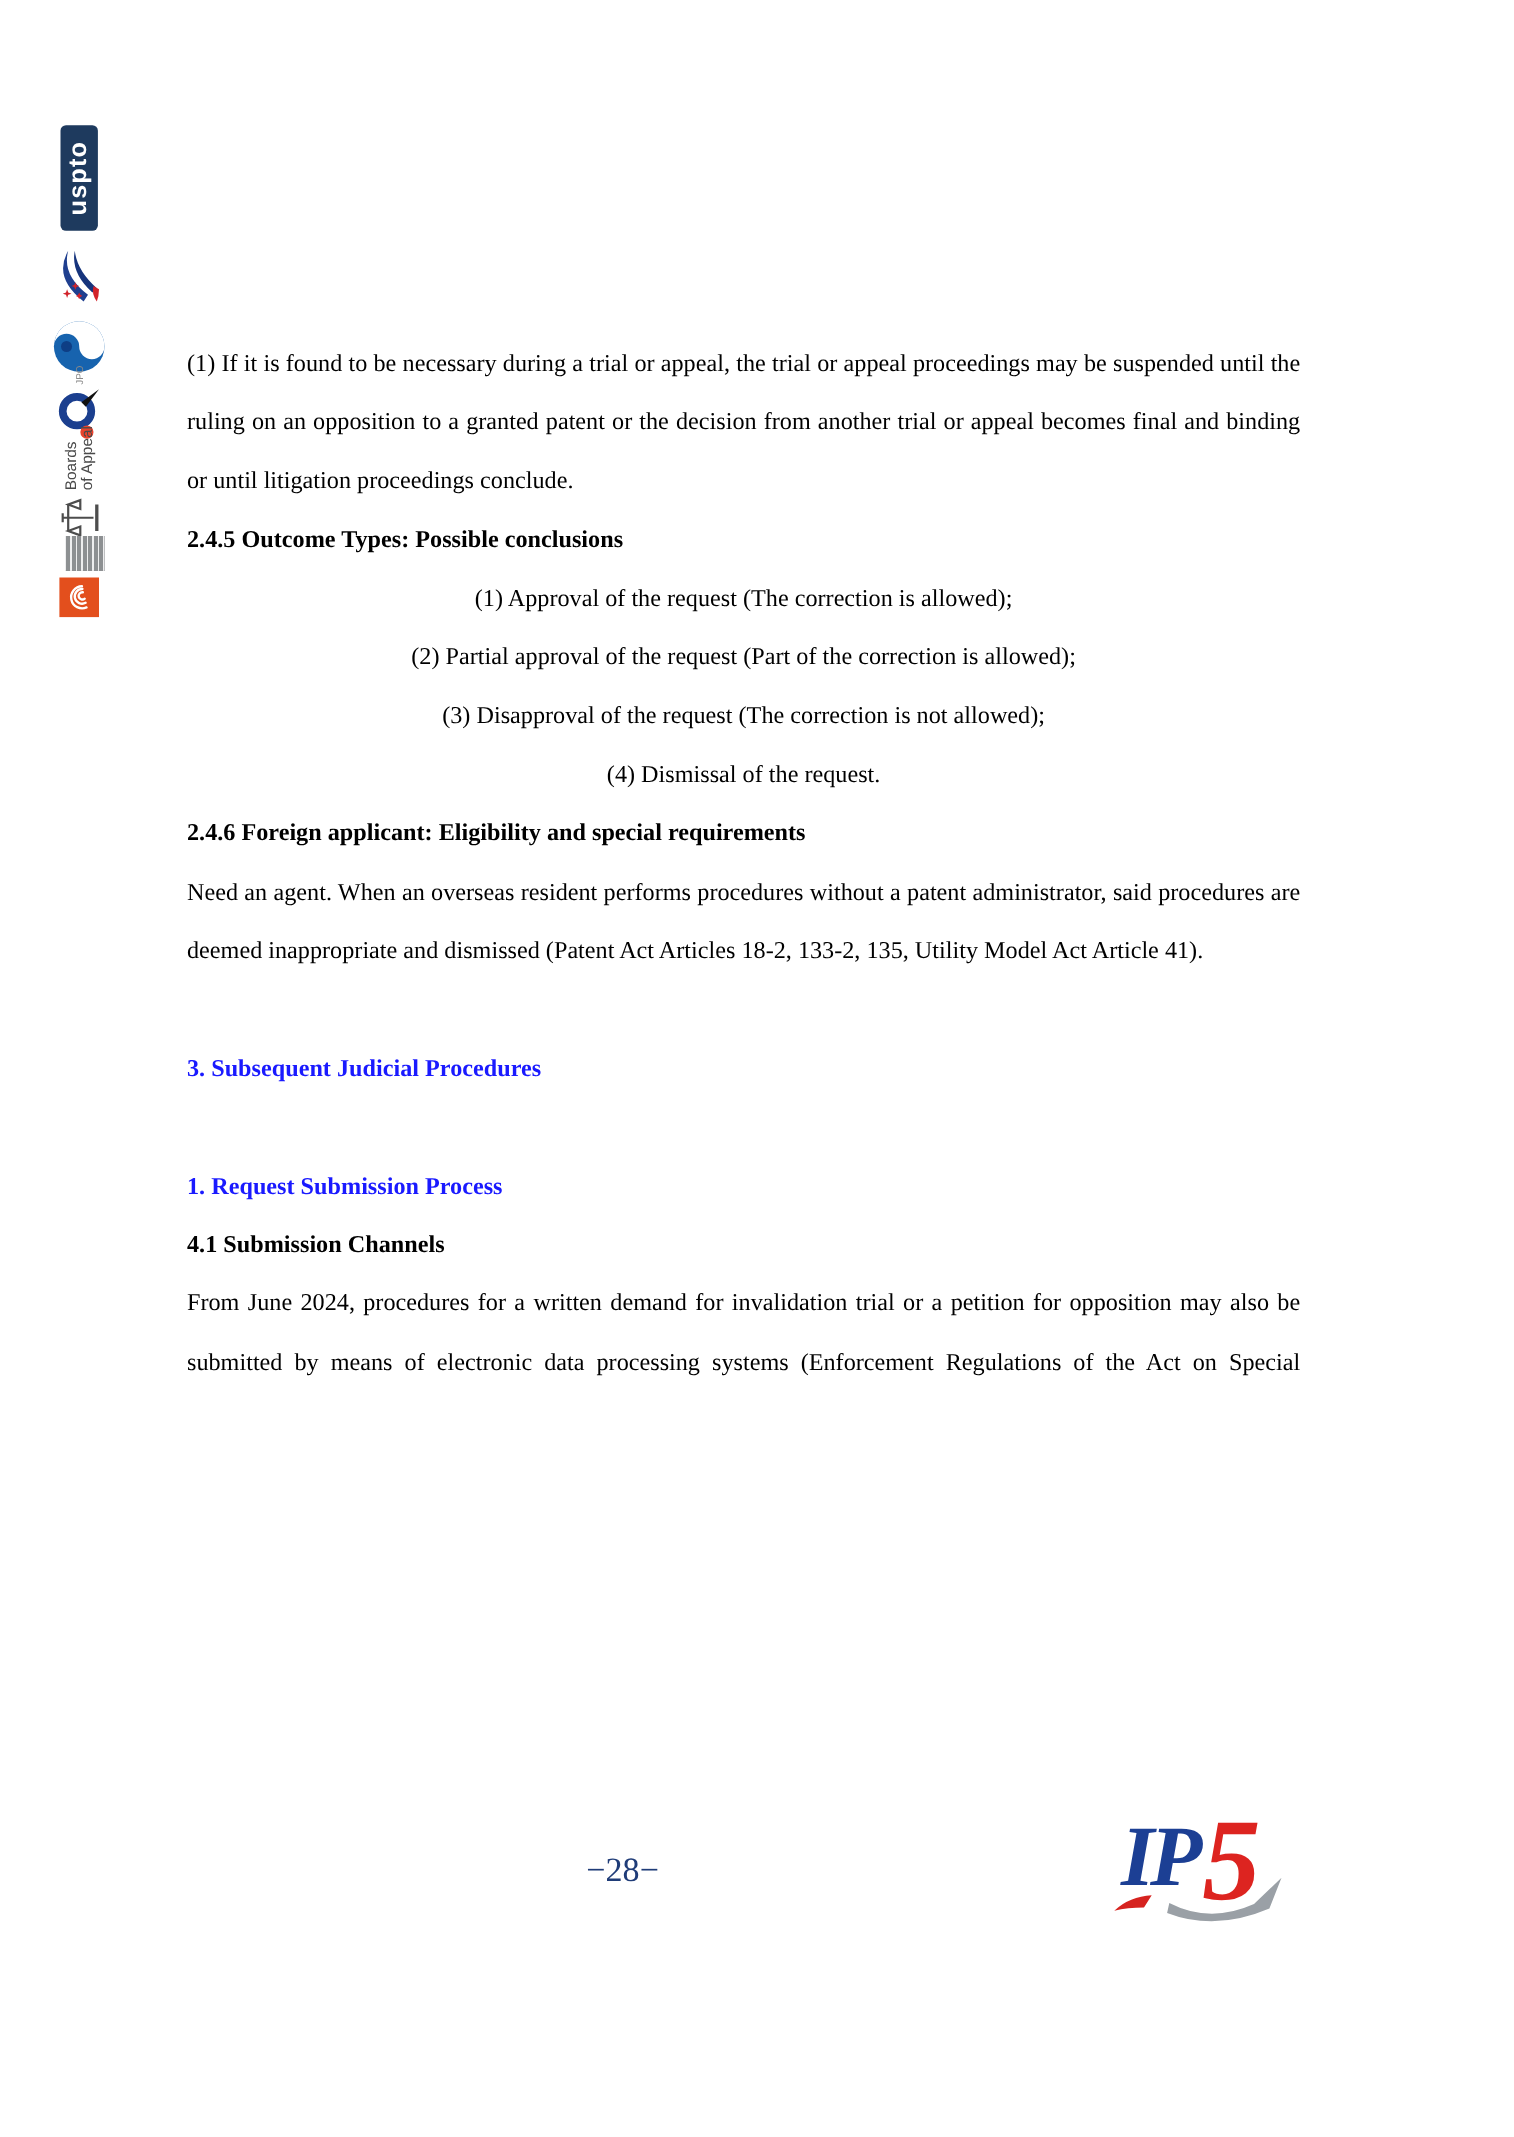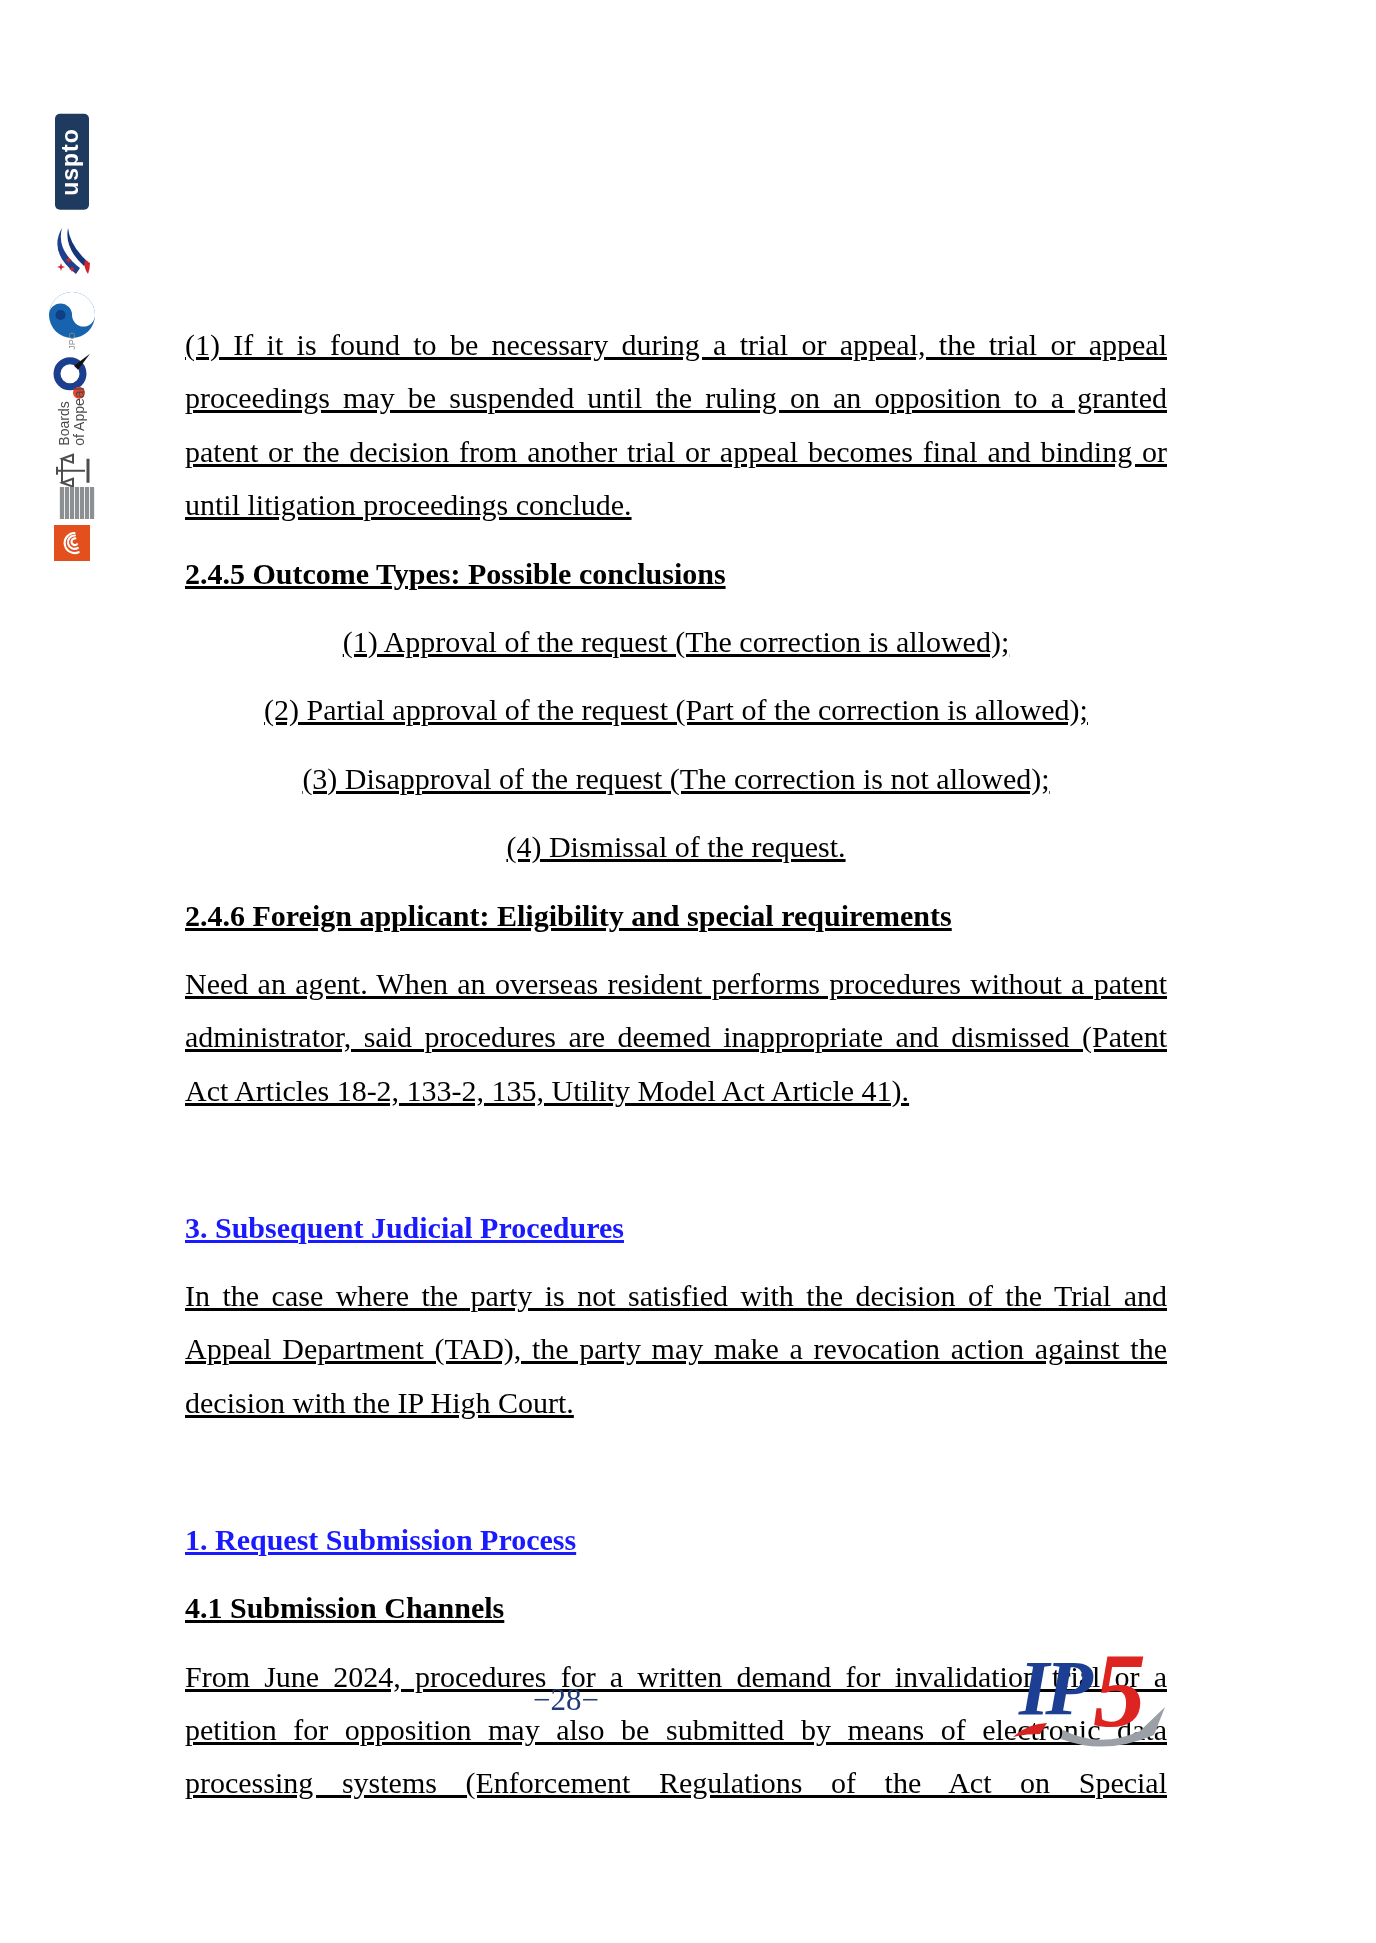--- a/index.html
+++ b/index.html
@@ -16,21 +16,21 @@
             color:#4a4a4a;margin-left:7px;}
   .jpo-label{font-family:"Liberation Sans",sans-serif;font-size:9px;color:#8a8a8a;margin-left:2px;}
   .epo-box{display:flex;width:80px;height:36px;}
   .epo-red{background:var(--epo-red,#e34f1d);width:42px;height:36px;display:flex;align-items:center;justify-content:center;}
   .epo-gray{background:#8d9092;width:38px;height:36px;
             background-image:repeating-linear-gradient(to bottom,rgba(255,255,255,.85) 0 1px,rgba(141,144,146,0) 1px 5px);
             background-clip:content-box;padding:5px 6px;}
 
   
   .content{position:absolute;left:170px;top:303px;width:1012px;}
-  .block{font-size:30px;line-height:53.4px;margin:15px;text-decoration:underline;}
+  .block{font-size:22px;line-height:53.4px;margin:0;}
   .b-paragraph{text-align:justify;}
   .b-paragraph.justify-last{text-align-last:justify;}
   .b-heading-blue{font-weight:bold;color:var(--heading-blue,#1a1aff);}
   .b-heading-bold{font-weight:bold;}
   .b-list-item{text-align:center;}
   .b-spacer{height:53.4px;}
 
   
   .page-number{position:absolute;top:1682px;left:0;width:1132px;text-align:center;
                font-size:31px;color:var(--page-number-color,#1f3c78);}
@@ -111,21 +111,20 @@
       <div class="block b-paragraph">(1) If it is found to be necessary during a trial or appeal, the trial or appeal proceedings may be suspended until the ruling on an opposition to a granted patent or the decision from another trial or appeal becomes final and binding or until litigation proceedings conclude.</div>
       <div class="block b-heading-bold">2.4.5 Outcome Types: Possible conclusions</div>
       <div class="block b-list-item">(1) Approval of the request (The correction is allowed);</div>
       <div class="block b-list-item">(2) Partial approval of the request (Part of the correction is allowed);</div>
       <div class="block b-list-item">(3) Disapproval of the request (The correction is not allowed);</div>
       <div class="block b-list-item">(4) Dismissal of the request.</div>
       <div class="block b-heading-bold">2.4.6 Foreign applicant: Eligibility and special requirements</div>
       <div class="block b-paragraph">Need an agent. When an overseas resident performs procedures without a patent administrator, said procedures are deemed inappropriate and dismissed (Patent Act Articles 18-2, 133-2, 135, Utility Model Act Article 41).</div>
       <div class="block b-spacer"></div>
       <div class="block b-heading-blue">3. Subsequent Judicial Procedures</div>
-      <div class="block b-paragraph">In the case where the party is not satisfied with the decision of the Trial and Appeal Department (TAD), the party may make a revocation action against the decision with the IP High Court.</div>
       <div class="block b-spacer"></div>
       <div class="block b-heading-blue">1. Request Submission Process</div>
       <div class="block b-heading-bold">4.1 Submission Channels</div>
       <div class="block b-paragraph justify-last">From June 2024, procedures for a written demand for invalidation trial or a petition for opposition may also be submitted by means of electronic data processing systems (Enforcement Regulations of the Act on Special</div>
     </div>
 
   <div class="page-number">−28−</div>
 
   <div class="ip5">
     <svg width="178" height="125" viewBox="0 0 178 125">

